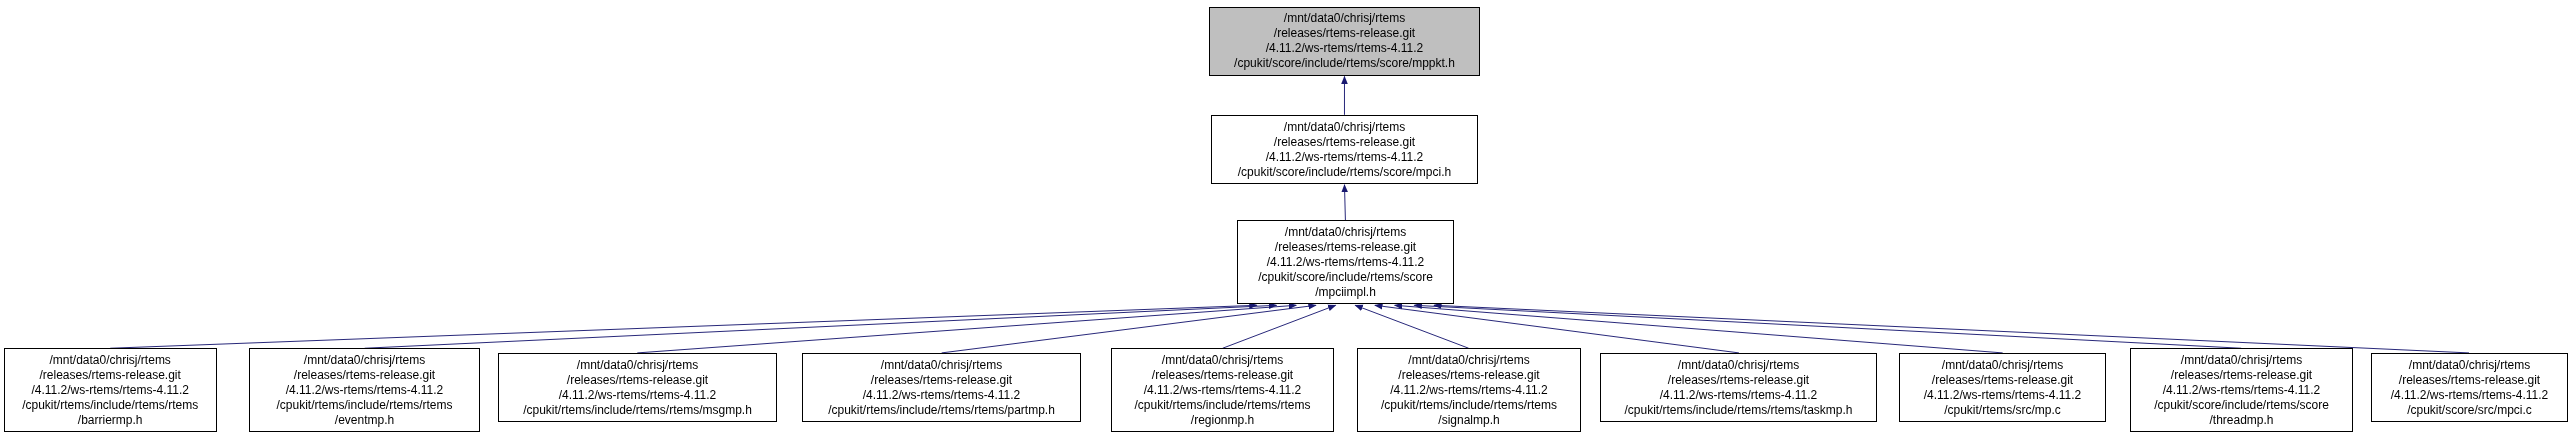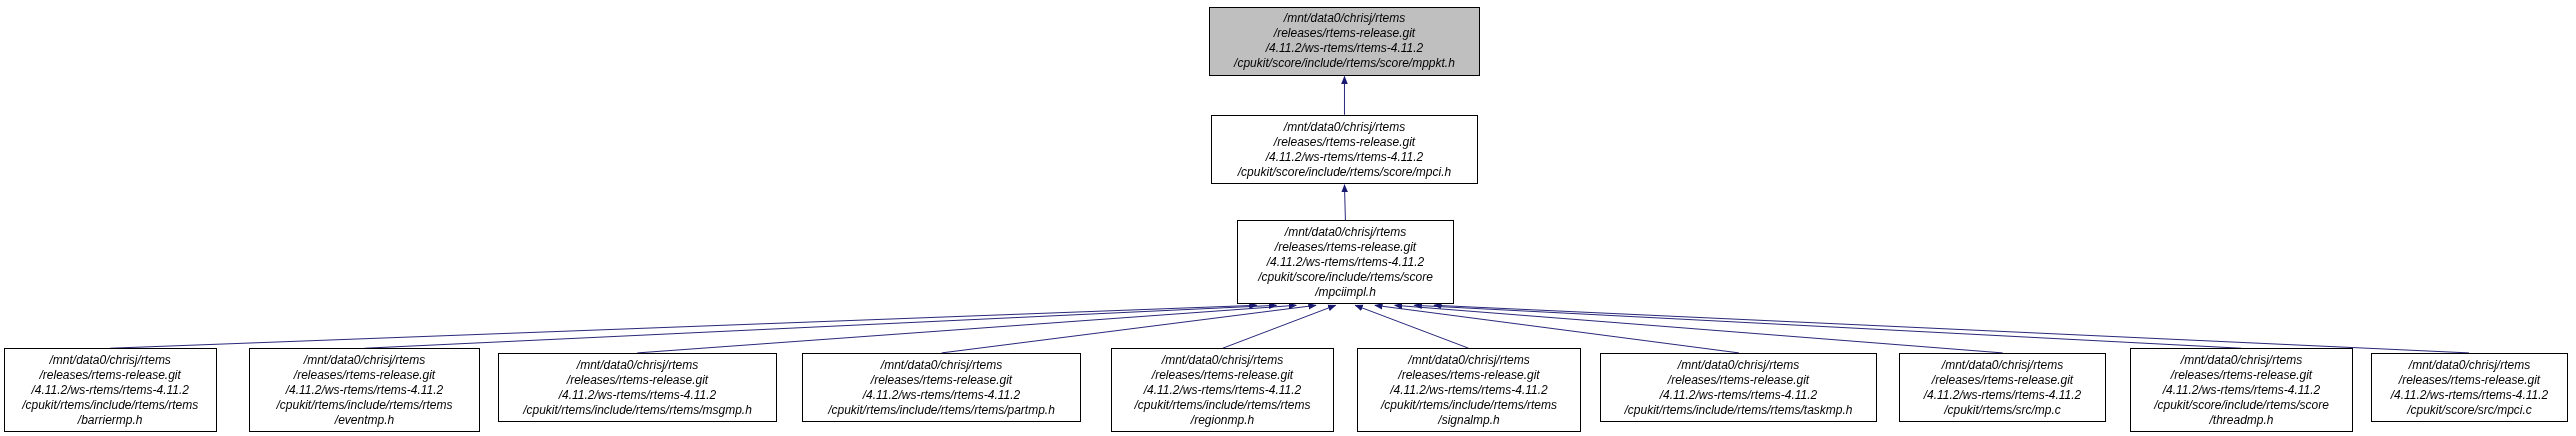--- a/index.html
+++ b/index.html
@@ -26,21 +26,20 @@
     box-sizing: border-box;
     background: #ffffff;
     border: 0.9px solid #000000;
     color: #000000;
     font-size: 12px;
     line-height: 15px;
     text-align: center;
     padding: 3.7px 5.6px;
     white-space: pre-line;
     cursor: pointer;
-    font-style: italic;
   }
   .node.highlight {
     background: #bfbfbf;
   }
   
   #node-mppkt    { left: 1209px; top: 6.5px;   width: 271px; }
   #node-mpci     { left: 1211px; top: 115px; width: 267px; }
   #node-mpciimpl { left: 1237px; top: 220px; width: 217px; }
   
   #node-barriermp { left: 3.7px;    top: 348px; width: 213px; }

